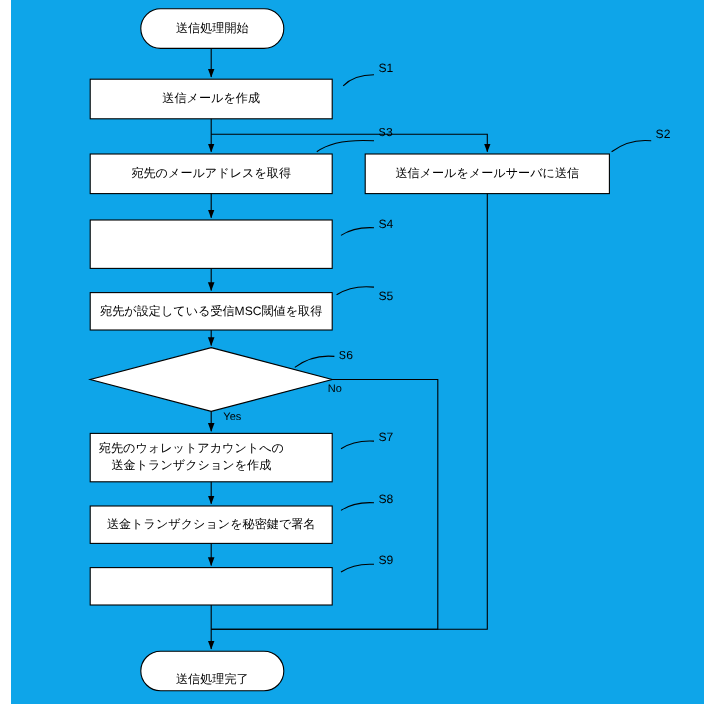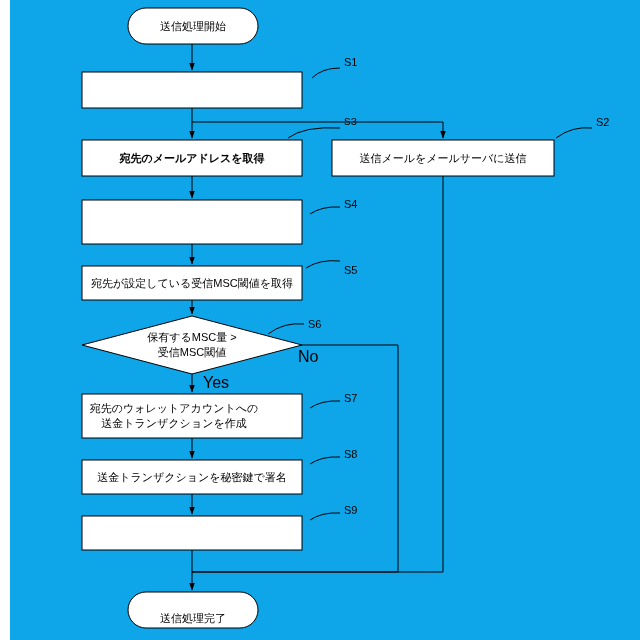--- a/index.html
+++ b/index.html
@@ -35,21 +35,21 @@
     pointer-events: none;
     white-space: pre-line;
   }
   .step-label {
     position: absolute;
     font-size: 11px;
     color: #000000;
   }
   .branch-label {
     position: absolute;
-    font-size: 16px;
+    font-size: 10px;
     color: #000000;
   }
 </style>
 </head>
 <body>
 
 <div id="canvas">
 
   <svg class="flow" viewBox="0 0 640 640">
     <defs>
@@ -110,45 +110,44 @@
     <path d="M300,214 q12,-8 30,-7" fill="none" stroke="#000000" stroke-width="1"></path>
     <path d="M296,268 q14,-9 34,-7" fill="none" stroke="#000000" stroke-width="1"></path>
     <path d="M258,334 q16,-12 36,-10" fill="none" stroke="#000000" stroke-width="1"></path>
     <path d="M300,408 q12,-8 30,-7" fill="none" stroke="#000000" stroke-width="1"></path>
     <path d="M300,464 q12,-8 30,-7" fill="none" stroke="#000000" stroke-width="1"></path>
     <path d="M300,520 q12,-8 30,-7" fill="none" stroke="#000000" stroke-width="1"></path>
   </svg>
 
   <div class="node-text" style="left:118px; top:8px; width:130px; height:36px;">送信処理開始</div>
 
+  <div class="node-text" style="left:72px; top:72px; width:220px; height:36px;">送信メールを作成</div>
 
-  <div class="node-text" style="left:72px; top:140px; width:220px; height:36px;font-weight:bold;">宛先のメールアドレスを取得</div>
+  <div class="node-text" style="left:72px; top:140px; width:220px; height:36px;">宛先のメールアドレスを取得</div>
 
   <div class="node-text" style="left:322px; top:140px; width:222px; height:36px;">送信メールをメールサーバに送信</div>
 
 
   <div class="node-text" style="left:72px; top:266px; width:220px; height:34px;">宛先が設定している受信MSC閾値を取得</div>
 
-  <div class="node-text" style="left:72px; top:316px; width:220px; height:58px;">保有するMSC量 &gt;
-受信MSC閾値</div>
 
   <div class="node-text" style="left:72px; top:394px; width:184px; height:44px;">宛先のウォレットアカウントへの
 送金トランザクションを作成</div>
 
   <div class="node-text" style="left:72px; top:460px; width:220px; height:34px;">送金トランザクションを秘密鍵で署名</div>
 
 
   <div class="node-text" style="left:118px; top:592px; width:130px; height:52px;">送信処理完了</div>
 
   <div class="step-label" style="left:334px; top:56px;">S1</div>
   <div class="step-label" style="left:334px; top:116px;font-family:Liberation Mono, monospace;">S3</div>
   <div class="step-label" style="left:586px; top:116px;">S2</div>
   <div class="step-label" style="left:334px; top:198px;">S4</div>
   <div class="step-label" style="left:334px; top:264px;">S5</div>
-  <div class="step-label" style="left:298px; top:318px;">S6</div>
+  <div class="step-label" style="left:298px; top:318px;font-family:Liberation Mono, monospace;">S6</div>
   <div class="step-label" style="left:334px; top:392px;">S7</div>
   <div class="step-label" style="left:334px; top:448px;">S8</div>
   <div class="step-label" style="left:334px; top:504px;">S9</div>
 
   <div class="branch-label" style="left:288px; top:348px;">No</div>
   <div class="branch-label" style="left:193px; top:374px;">Yes</div>
 
 </div>
 
 </body></html>

